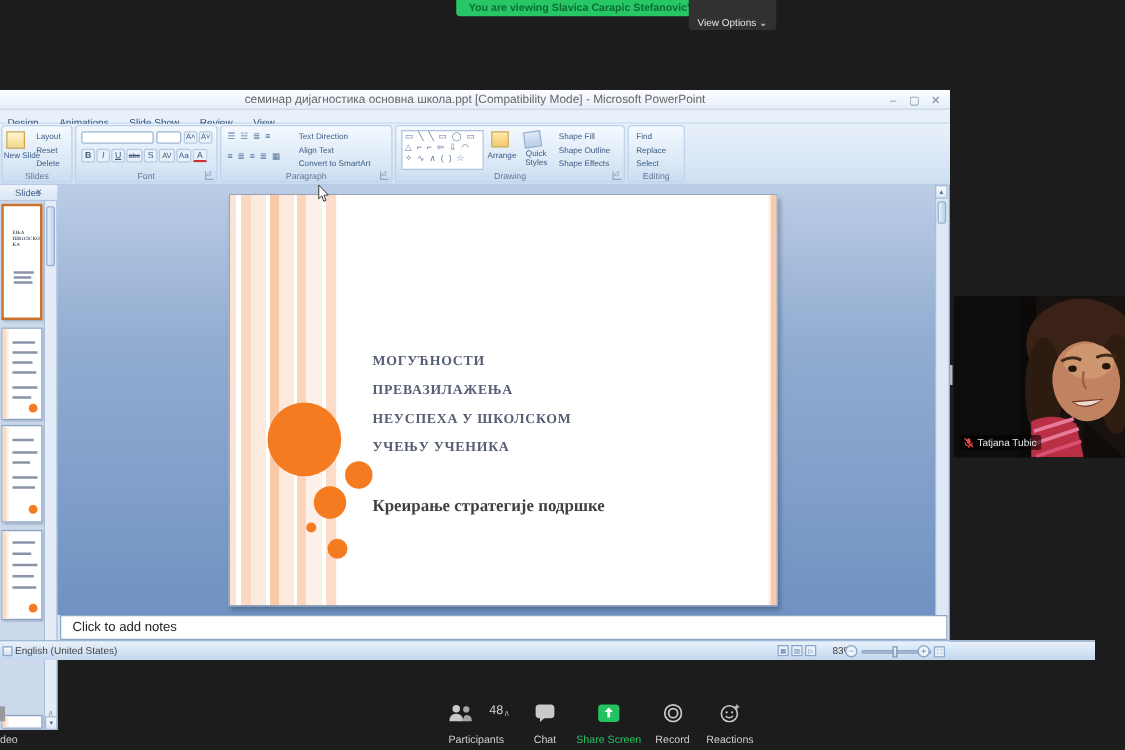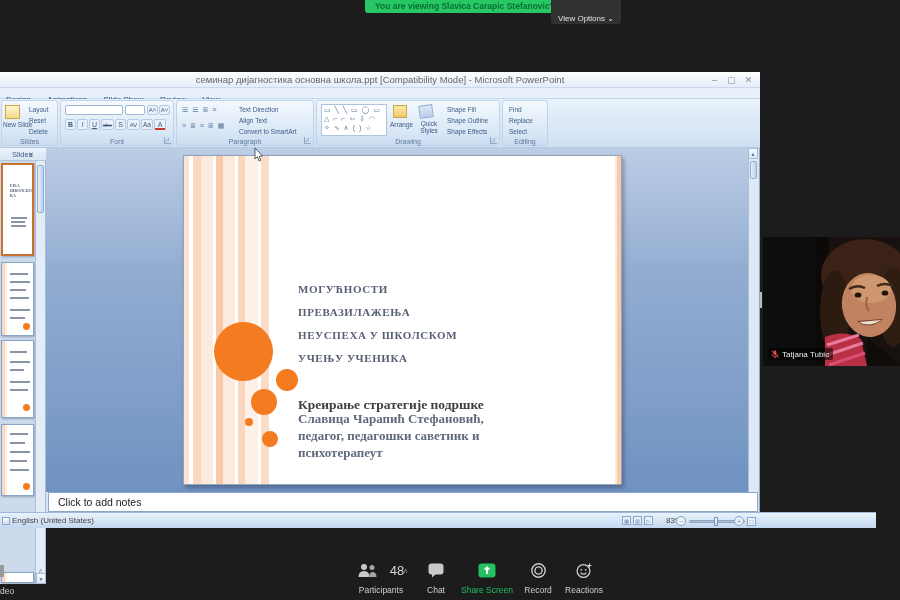--- a/index.html
+++ b/index.html
@@ -104,21 +104,21 @@
   .name-tag { position:absolute; left:5px; bottom:6px; height:12px; background:rgba(0,0,0,.55);
     border-radius:2px; padding:0 4px 0 3px; display:flex; align-items:center; gap:3px; }
   .name-tag span { color:#ececec; font-size:8px; white-space:nowrap; }
   .grip { left:760px; top:292px; width:6px; height:16px; display:flex; gap:2px; }
   .grip i { display:block; width:2px; height:16px; background:#b9b9b9; }
 
   
   .dock-item { top:563px; width:58px; text-align:center; }
   .dock-label { display:block; margin-top:3px; font-size:8.5px; color:#cfcfcf; white-space:nowrap; }
   .dock-label.green { color:#23c160; }
-  .count-badge { font-size:13px; color:#d5d5d5; vertical-align:top;margin-left:12px; }
+  .count-badge { font-size:10px; color:#d5d5d5; vertical-align:top;margin-left:12px; }
   .caret-up { color:#9a9a9a; font-size:7px; }
 </style>
 </head>
 <body>
 
 <div id="stage">
 
   <div class="abs banner">You are viewing Slavica Carapic Stefanovic's screen</div>
   <div class="abs view-options">
     <span>View Options</span>
@@ -268,23 +268,20 @@
         <div class="circle" style="left:30px; top:166px; width:59px; height:59px;"></div>
         <div class="circle" style="left:92px; top:213px; width:22px; height:22px;"></div>
         <div class="circle" style="left:67px; top:233px; width:26px; height:26px;"></div>
         <div class="circle" style="left:61px; top:262px; width:8px; height:8px;"></div>
         <div class="circle" style="left:78px; top:275px; width:16px; height:16px;"></div>
         <div class="slide-title">МОГУЋНОСТИ
 ПРЕВАЗИЛАЖЕЊА
 НЕУСПЕХА У ШКОЛСКОМ
 УЧЕЊУ УЧЕНИКА</div>
         <div class="slide-sub">Креирање стратегије подршке</div>
-        <div class="slide-author">Славица Чарапић Стефановић,
-педагог, педагошки саветник и
-психотерапеут</div>
       </div>
 
       <svg class="abs" style="left:208px; top:0px;" width="10" height="14" viewBox="0 0 10 14">
         <path d="M1,0 L1,11 L3.5,8.7 L5,13 L6.8,12.3 L5.3,8.2 L8.6,8 Z" fill="#fff" stroke="#333" stroke-width="0.8"></path>
       </svg>
     </div>
 
     <div class="abs vscroll">
       <div class="scroll-btn" style="position:absolute; left:-1px; top:0;">▲</div>
       <div class="scroll-thumb" style="position:absolute; left:1px; top:13px; width:7px; height:18px;"></div>

